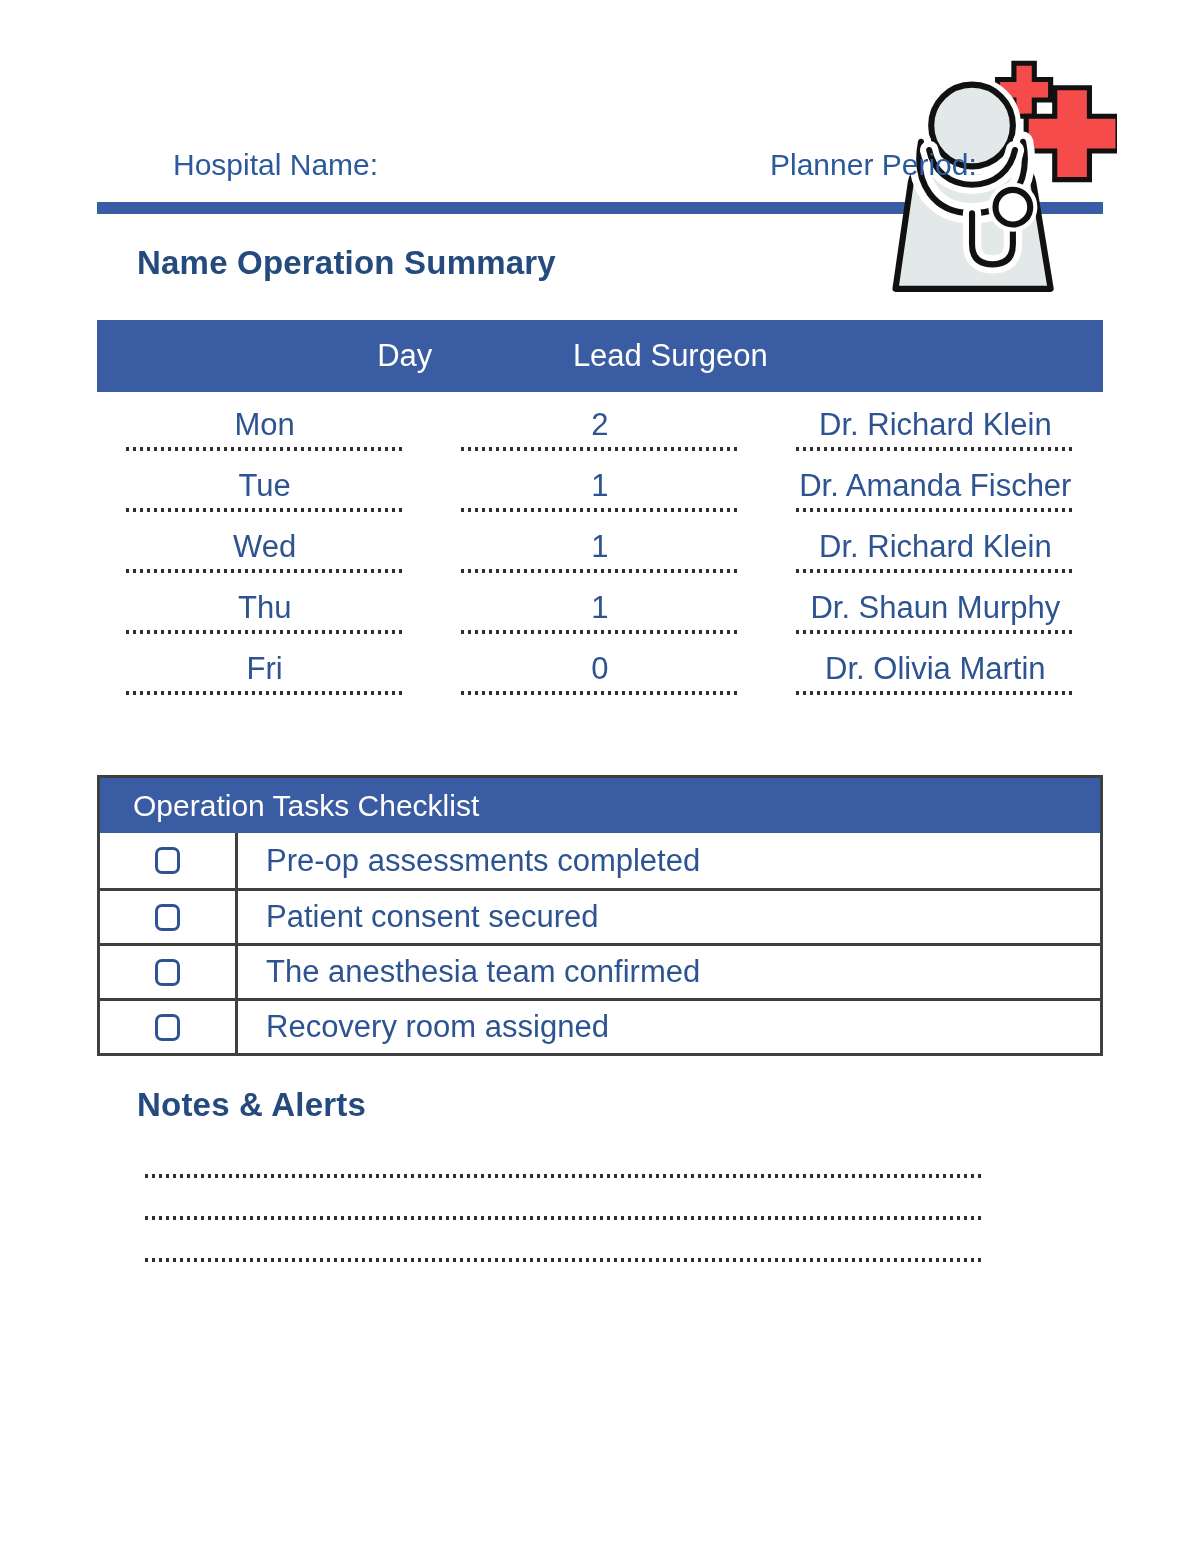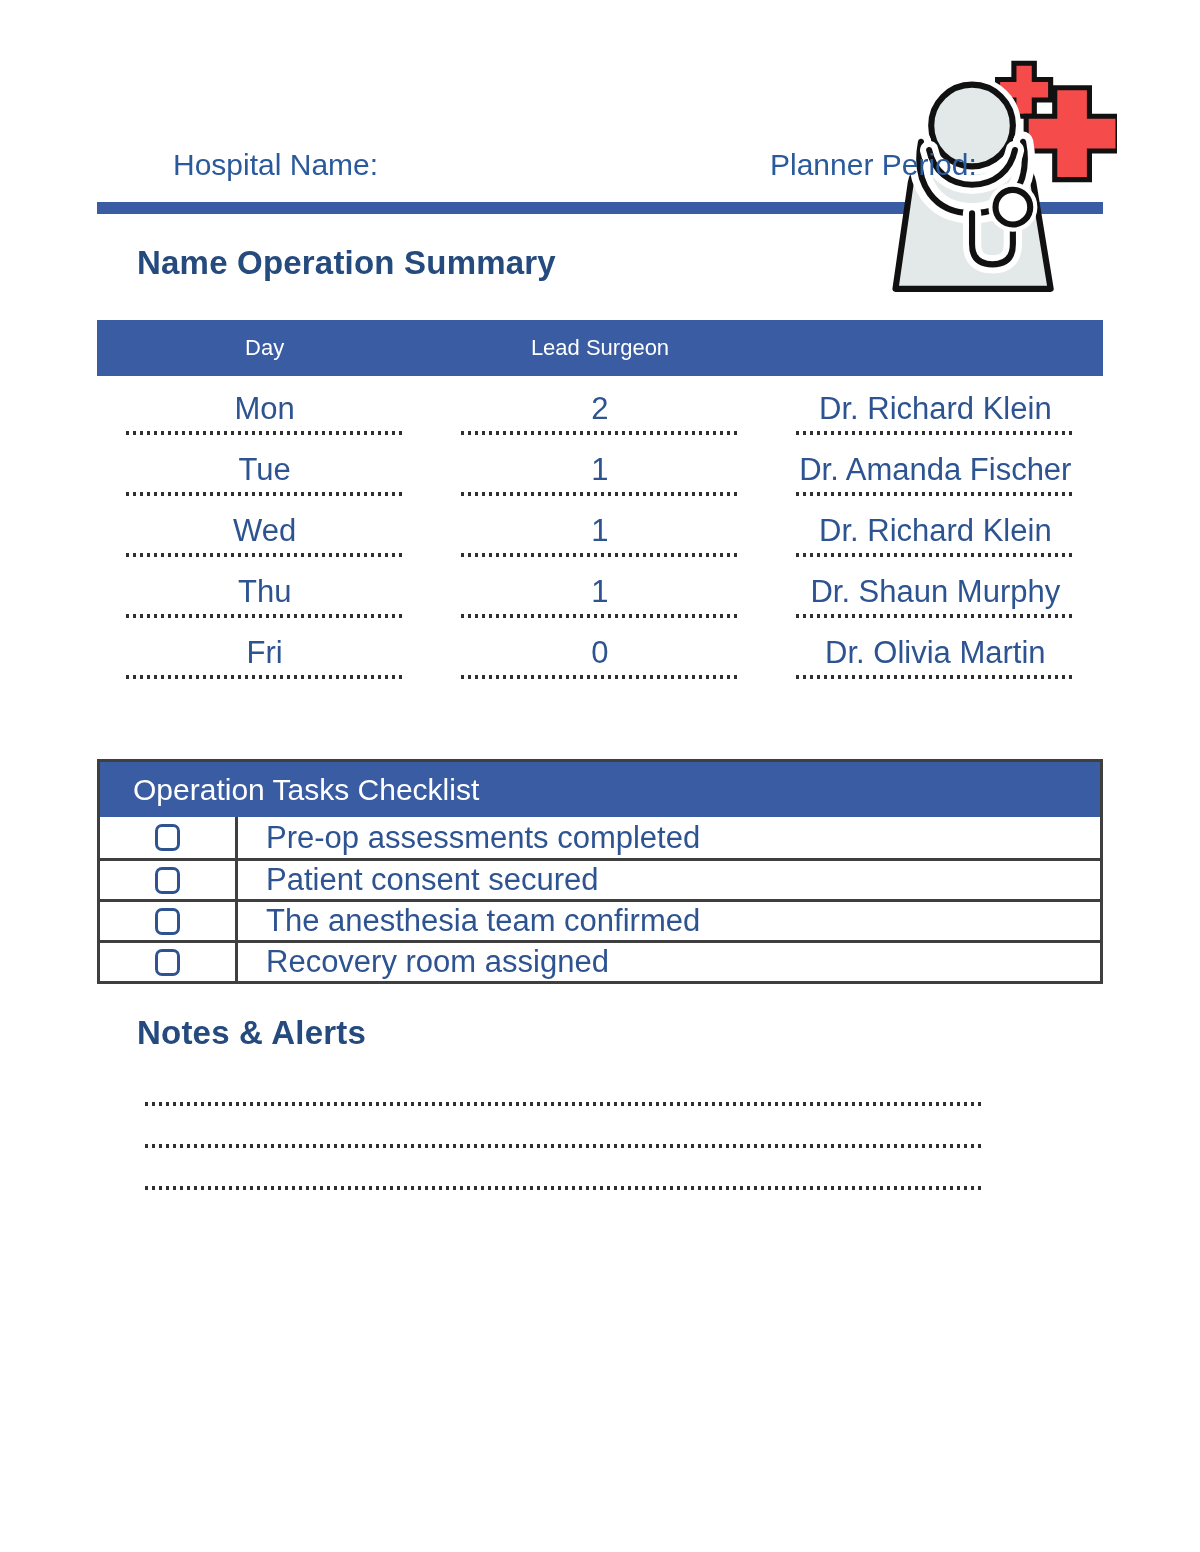--- a/index.html
+++ b/index.html
@@ -30,41 +30,41 @@
 
   h2.section {
     margin: 30px 0 0 40px; font-size: 33px; font-weight: bold;
     color: #254a7d; letter-spacing: 0.2px;
   }
 
   
   .sum-table { margin-top: 38px; }
   .sum-head {
     display: grid; grid-template-columns: 1fr 1fr 1fr;
-    background: #3a5ca2; height: 56px; align-items: center;
-    color: #ffffff; font-size: 22px; font-weight: 400; text-align: center;
+    background: #3a5ca2; height: 72px; align-items: center;
+    color: #ffffff; font-size: 31px; font-weight: 400; text-align: right;
   }
   .sum-row { display: grid; grid-template-columns: 1fr 1fr 1fr; height: 61px; }
   .sum-cell {
     display: flex; flex-direction: column; align-items: center; justify-content: flex-end;
     font-size: 31px; color: #2d5391; font-weight: 500; padding-bottom: 2px;
   }
   .dotline {
     height: 4px; margin-top: 4px;
     background-image: repeating-linear-gradient(90deg, #2f2f2f 0 3px, transparent 3px 7px);
   }
   .cell-line { width: 83%; }
 
   
   .check-table { margin-top: 78px; border: 3px solid #3f3f3f; background: #fff; }
   .check-head {
     background: #3a5ca2; color: #ffffff; font-size: 30px; font-weight: 400;
     height: 55px; display: flex; align-items: center; padding-left: 33px;
   }
-  .check-row { display: flex; align-items: stretch; height: 41px; border-top: 3px solid #3f3f3f; }
+  .check-row { display: flex; align-items: stretch; height: 55px; border-top: 3px solid #3f3f3f; }
   .check-box-cell {
     width: 138px; flex: 0 0 138px; display: flex; align-items: center; justify-content: center;
     border-right: 3px solid #3f3f3f;
   }
   .checkbox {
     width: 25px; height: 27px; border: 3px solid #2e5390; border-radius: 7px;
     background: #ffffff; cursor: pointer;
   }
   .check-label {
     display: flex; align-items: center; padding-left: 28px;

